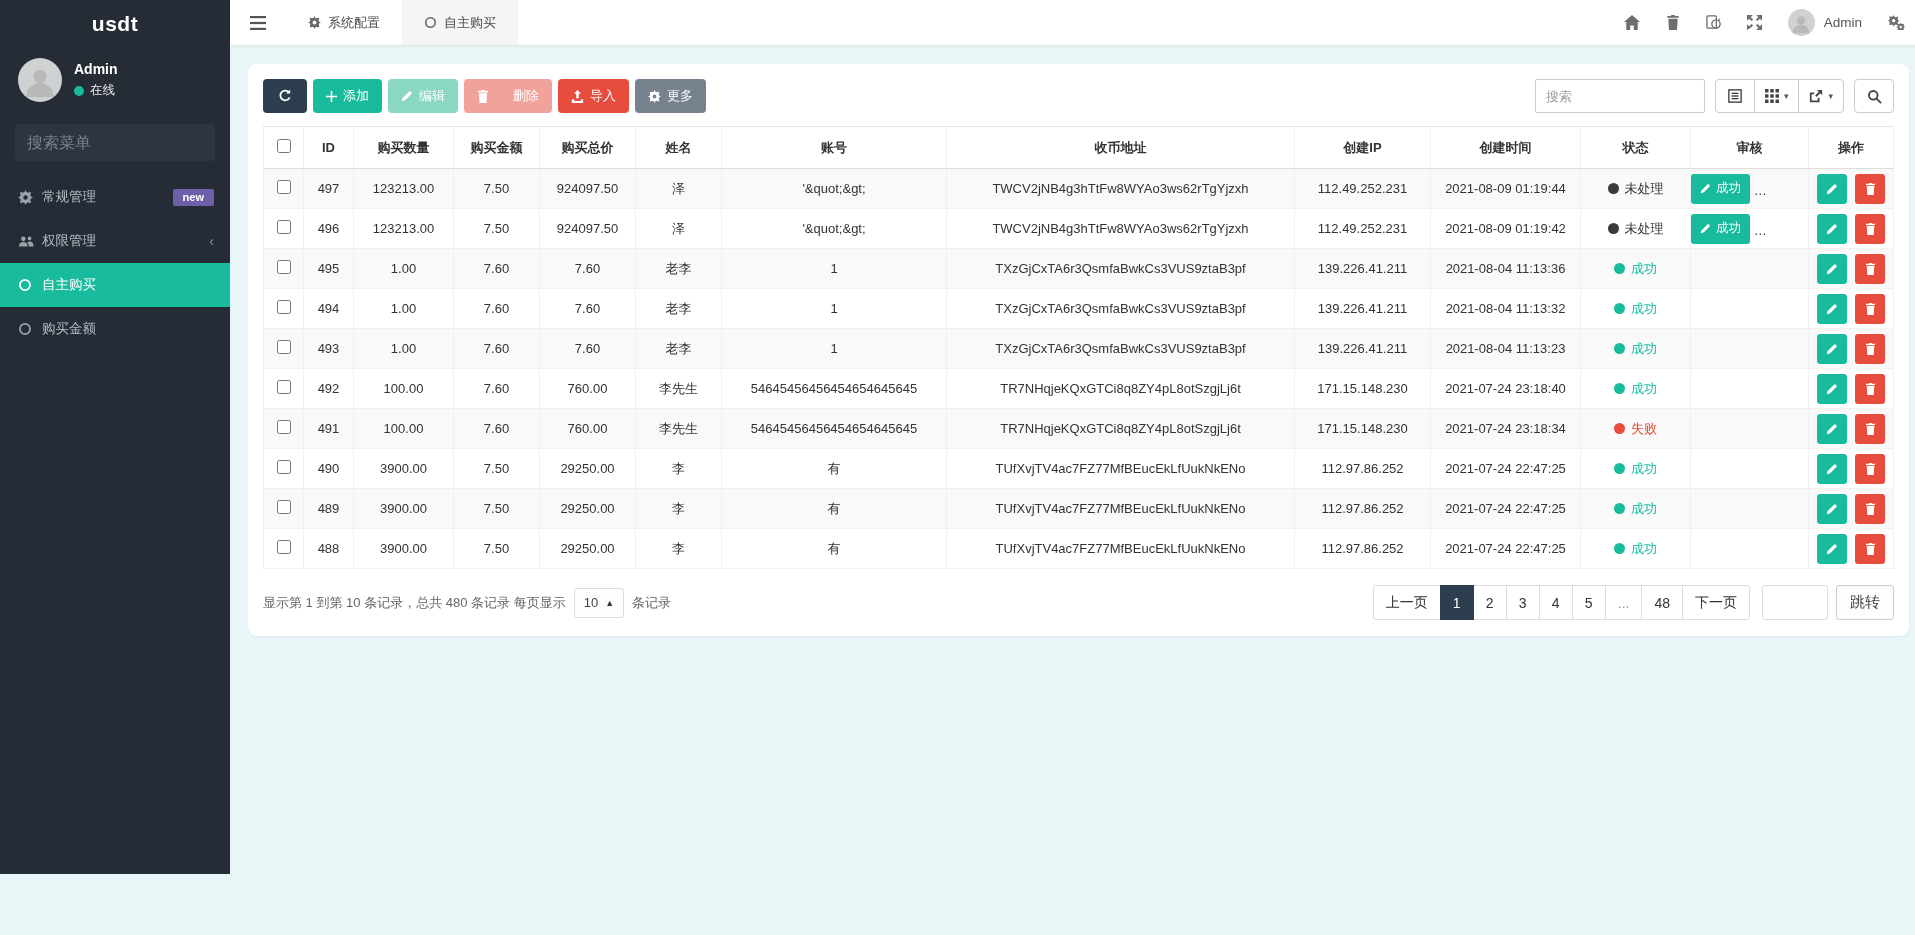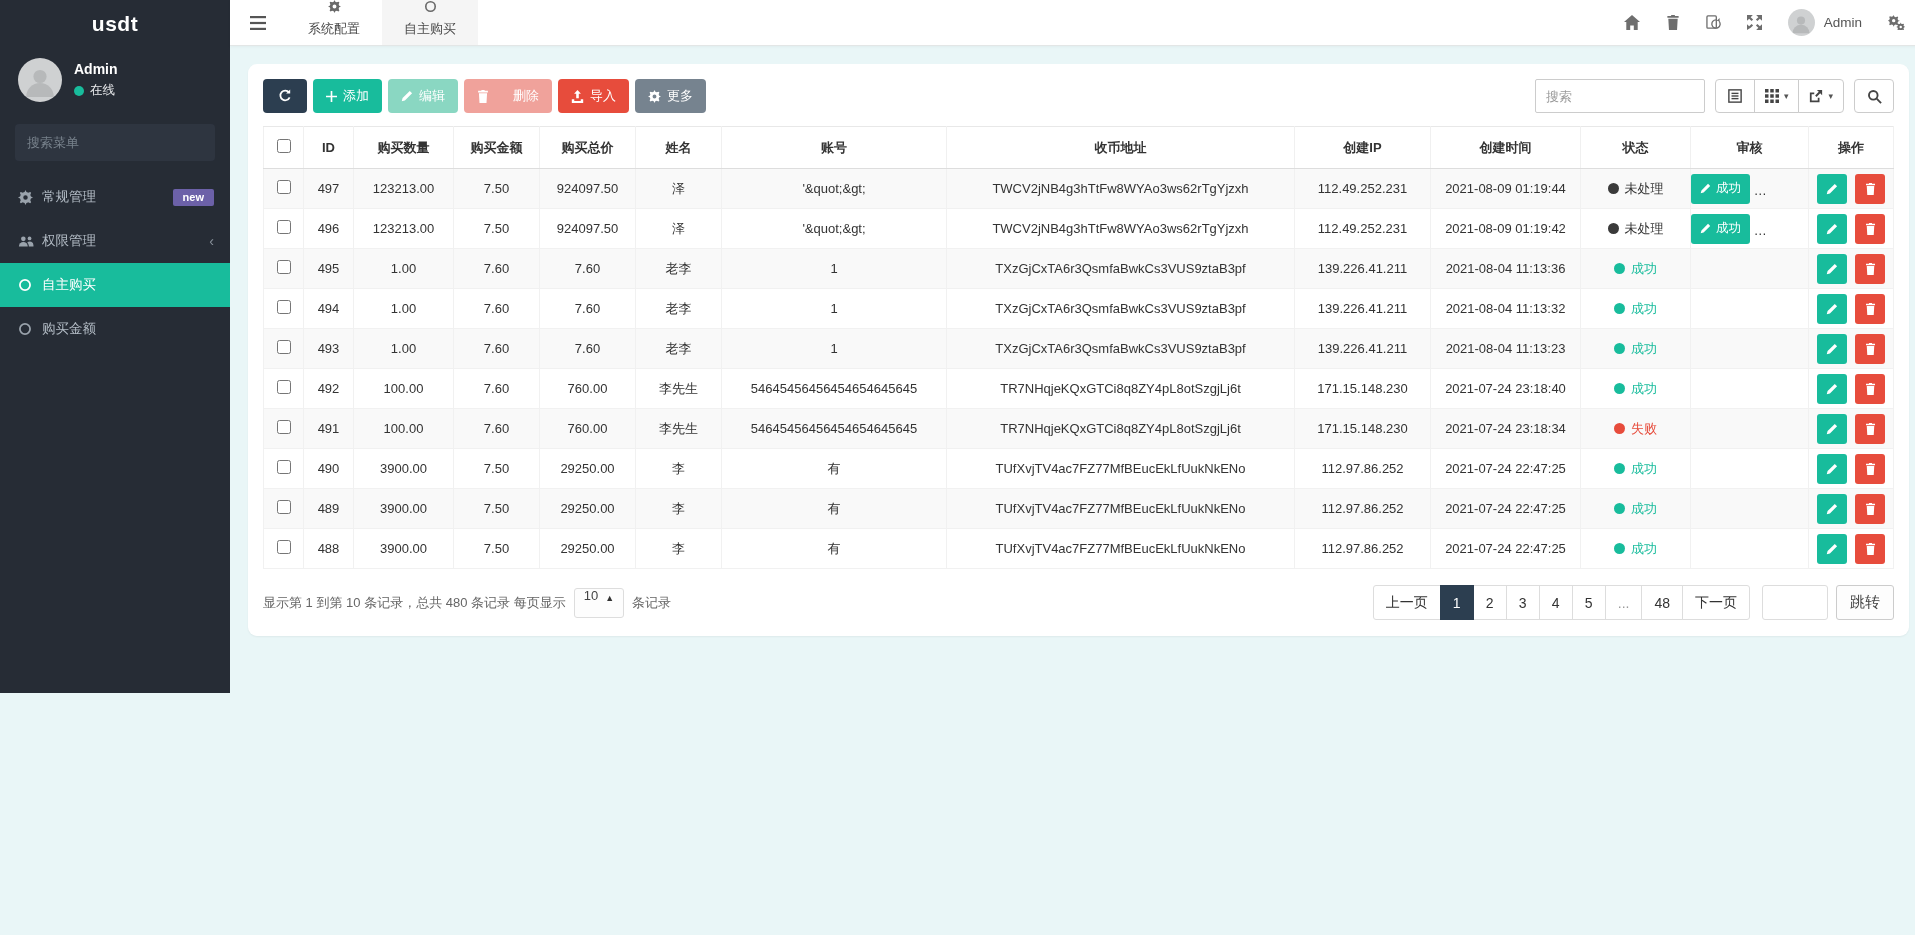--- a/index.html
+++ b/index.html
@@ -2,52 +2,52 @@
 <html><head>
 <meta charset="utf-8">
 <style>
   * { margin:0; padding:0; box-sizing:border-box; }
   html,body { width:1915px; height:935px; overflow:hidden;
     font-family:"Liberation Sans","DejaVu Sans",sans-serif; font-size:13px; color:#333; }
   body { display:flex; background:#e9f6f7; }
   svg { display:block; }
 
   
-  .sidebar { width:230px; height:693px; background:#262c35; flex:0 0 230px; display:flex; flex-direction:column; }
+  .sidebar { width:230px; height:874px; background:#262c35; flex:0 0 230px; display:flex; flex-direction:column; }
   .brand { height:48px; display:flex; align-items:center; justify-content:center;
     color:#fff; font-size:21px; font-weight:bold; letter-spacing:.5px; }
   .userbox { display:flex; align-items:center; padding:10px 18px 14px 18px; }
   .avatar { width:44px; height:44px; border-radius:50%; background:#cfd1d2; position:relative; overflow:hidden; flex:0 0 44px; }
   .avatar svg { position:absolute; left:50%; top:54%; transform:translate(-50%,-50%); }
   .userinfo { margin-left:12px; }
   .username { color:#fff; font-weight:bold; font-size:14px; margin-bottom:5px; }
   .userstatus { color:#e8eaec; font-size:12.5px; display:flex; align-items:center; }
   .dot { width:10px; height:10px; border-radius:50%; display:inline-block; margin-right:6px; }
   .dot-online { background:#18bc9c; }
   .menu-search { margin:8px 15px 14px 15px; height:37px; background:#2e3540; border-radius:4px;
     display:flex; align-items:center; padding:0 12px; }
-  .menu-search input { flex:1; background:transparent; border:0; outline:none; color:#cfd6dc; font-size:13px; }
+  .menu-search input { flex:1; background:transparent; border:0; outline:none; color:#cfd6dc; font-size:16px; }
   .menu-search input::placeholder { color:#78828c; }
   .menu-search .sicon { color:#8a939c; }
   .nav { list-style:none; }
   .nav-item { height:44px; display:flex; align-items:center; padding:0 16px 0 18px;
     color:#b3bcc5; font-size:13.5px; cursor:pointer; }
   .nav-item .nicon { width:24px; color:#9aa3ac; display:flex; align-items:center; }
   .nav-item.active { background:#18bc9c; color:#fff; }
   .nav-item.active .nicon { color:#fff; }
   .badge-new { margin-left:auto; background:#6c61a8; color:#fff; font-size:11px; font-weight:bold;
     padding:3px 10px; border-radius:2px; line-height:1; }
   .chev { margin-left:auto; color:#8a939c; font-size:14px; }
 
   
   .main { flex:1; display:flex; flex-direction:column; }
   .topbar { height:46px; background:#fff; border-bottom:1px solid #e3e6e6; display:flex; align-items:stretch; box-shadow:0 1px 3px rgba(0,0,0,.04); }
   .burger { width:56px; display:flex; align-items:center; justify-content:center; color:#555; cursor:pointer; }
   .tabs { display:flex; }
-  .tab { display:flex; align-items:center; gap:7px; padding:0 22px; font-size:13px; color:#4a4a4a; cursor:pointer;flex-direction:column; }
+  .tab { display:flex; align-items:center; gap:7px; padding:0 22px; font-size:13px; color:#4a4a4a; cursor:pointer; }
   .tab .ticon { color:#6a6a6a; }
   .tab.active { background:#f5f5f5; }
   .top-right { margin-left:auto; display:flex; align-items:center; gap:26px; padding-right:22px; color:#6e6e6e; }
   .top-ico { cursor:pointer; color:#6e6e6e; }
   .top-user { display:flex; align-items:center; gap:9px; cursor:pointer; }
   .mini-avatar { width:27px; height:27px; border-radius:50%; background:#cfd1d2; position:relative; overflow:hidden; }
   .mini-avatar svg { position:absolute; left:50%; top:56%; transform:translate(-50%,-50%); }
   .top-user span { color:#555; font-size:13.5px; }
 
   .content { flex:1; padding:18px; }
@@ -94,21 +94,21 @@
   .abtn { display:inline-flex; align-items:center; gap:5px; height:30px; padding:0 9px; border:0;
     border-radius:3px; color:#fff; font-size:12.5px; cursor:pointer; font-family:inherit; }
   .abtn-ok { background:#18bc9c; } .abtn-no { background:#f39c12; margin-left:5px; }
   .opbtn { width:30px; height:30px; border:0; border-radius:3px; color:#fff; cursor:pointer;
     display:inline-flex; align-items:center; justify-content:center; }
   .op-edit { background:#18bc9c; } .op-del { background:#e74c3c; margin-left:5px; }
 
   
   .pagebar { display:flex; align-items:center; margin-top:16px; }
   .page-info { color:#666; font-size:13px; display:flex; align-items:center; gap:8px; }
-  .psize { display:inline-flex; align-items:flex-end; gap:7px; border:1px solid #ddd; background:#fdfdfd;
+  .psize { display:inline-flex; align-items:center; gap:7px; border:1px solid #ddd; background:#fdfdfd;
     height:30px; padding:14px 9px; border-radius:3px; color:#444; cursor:pointer; }
   .psize .up { font-size:9px; color:#333; }
   .pager { margin-left:auto; display:flex; align-items:center; list-style:none; }
   .pg { min-width:34px; height:35px; border:1px solid #ddd; background:#fff; color:#333;
     display:inline-flex; align-items:center; justify-content:center; padding:0 12px; font-size:14px;
     cursor:pointer; margin-left:-1px; }
   .pg:first-child { margin-left:0; border-radius:3px 0 0 3px; }
   .pg:last-of-type { border-radius:0 3px 3px 0; }
   .pg.active { background:#2c3e50; border-color:#2c3e50; color:#fff; position:relative; z-index:1; }
   .pg.dots { color:#999; cursor:default; }

